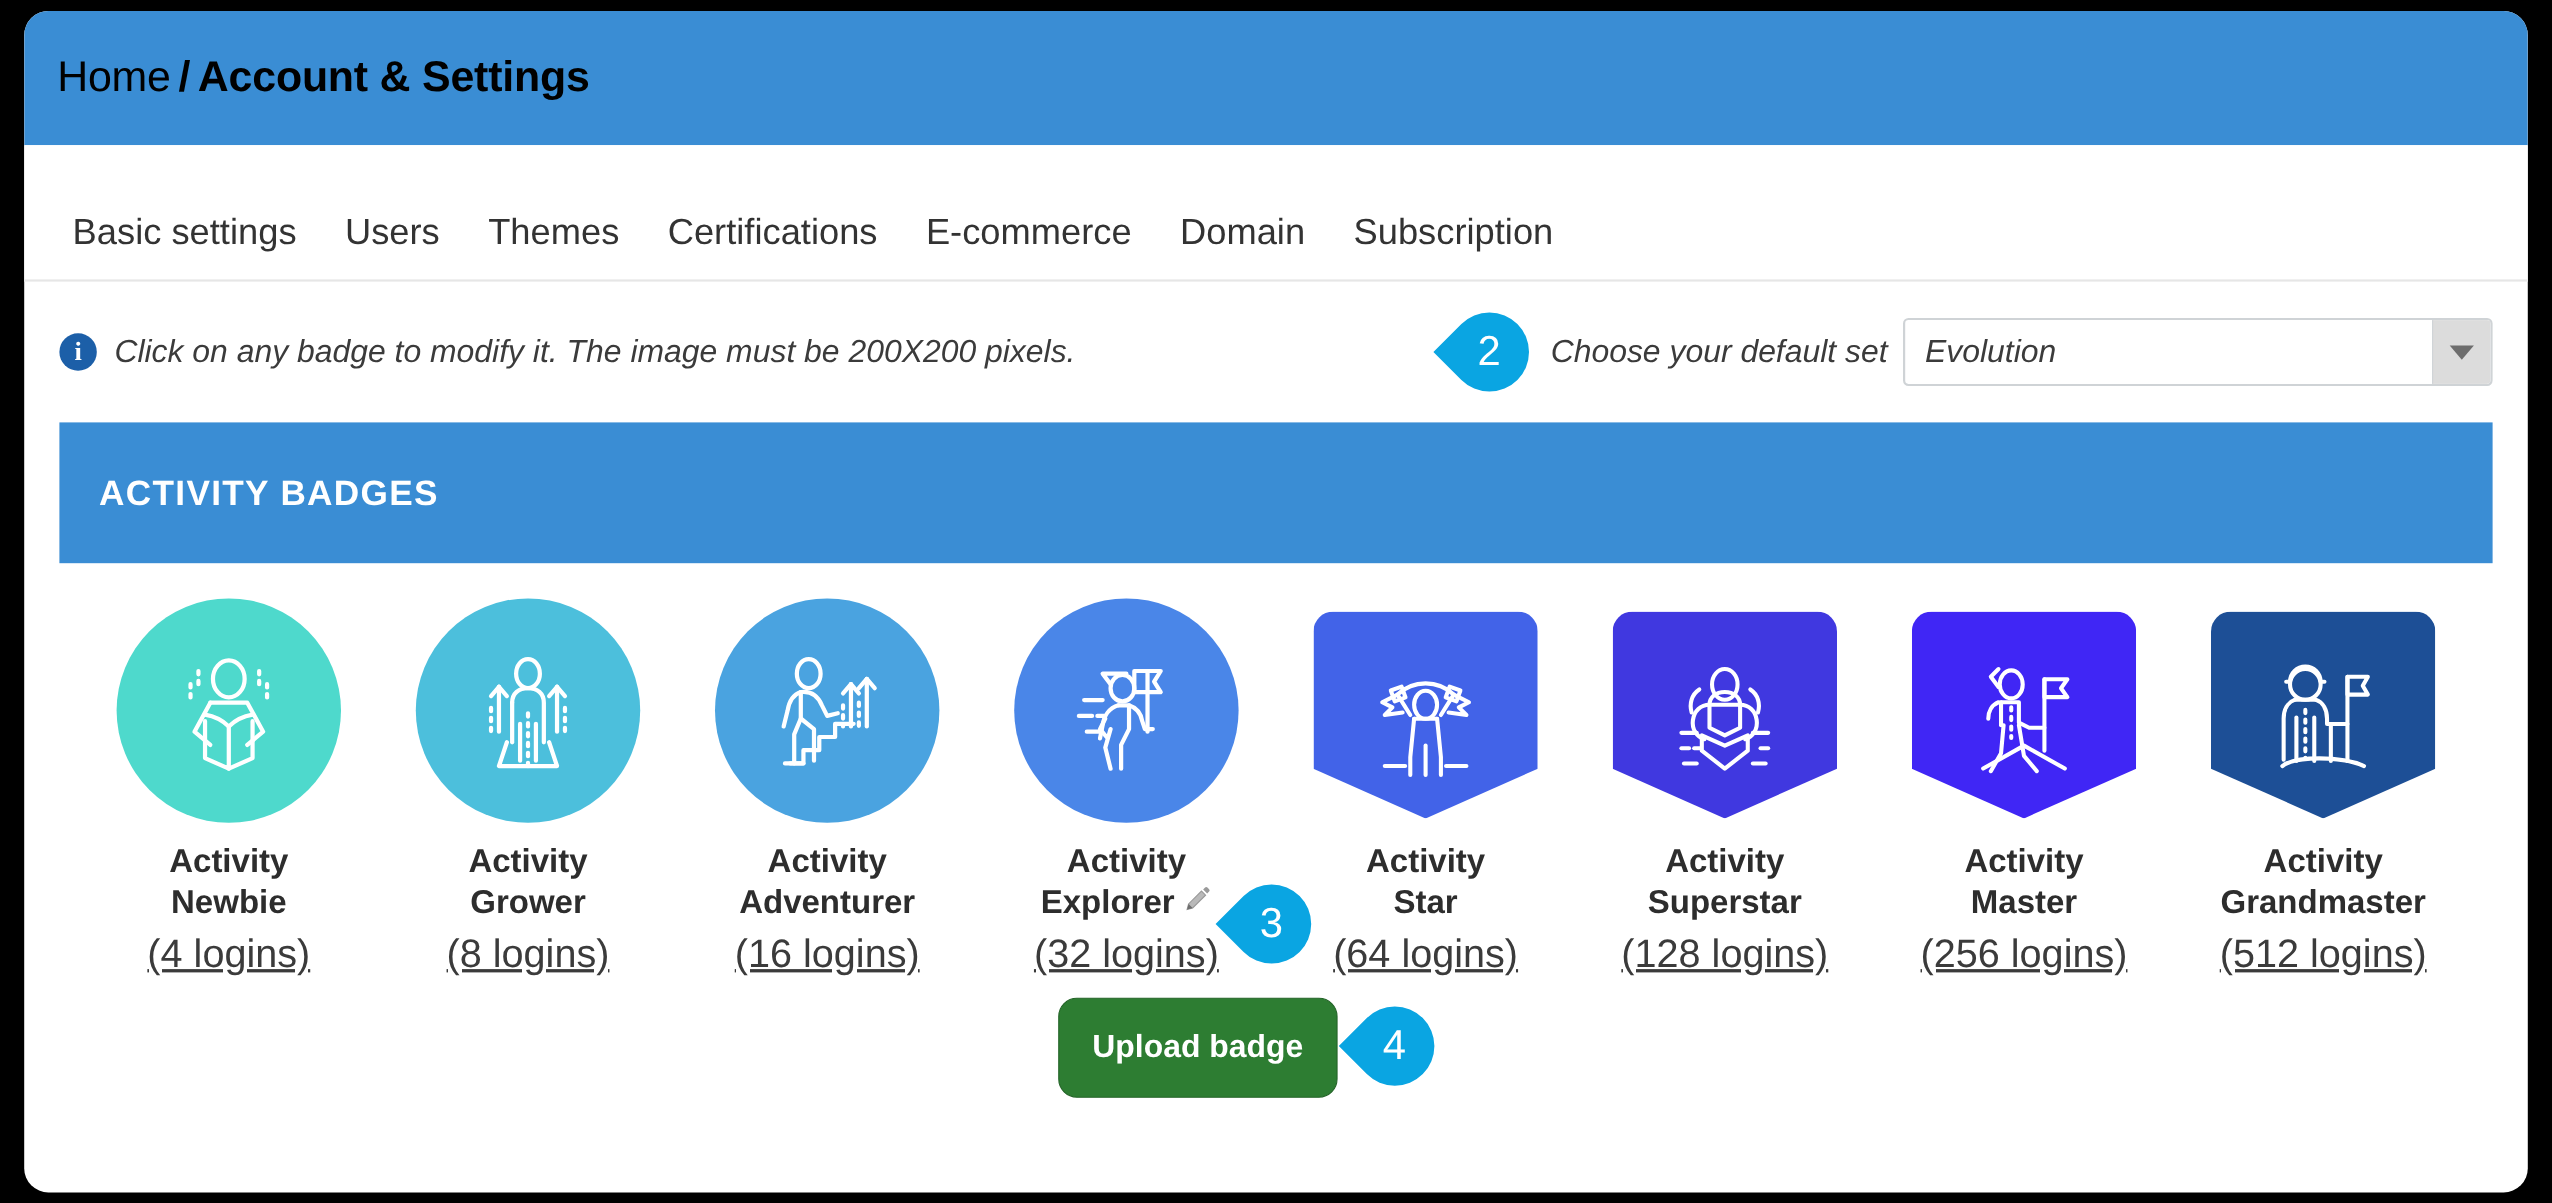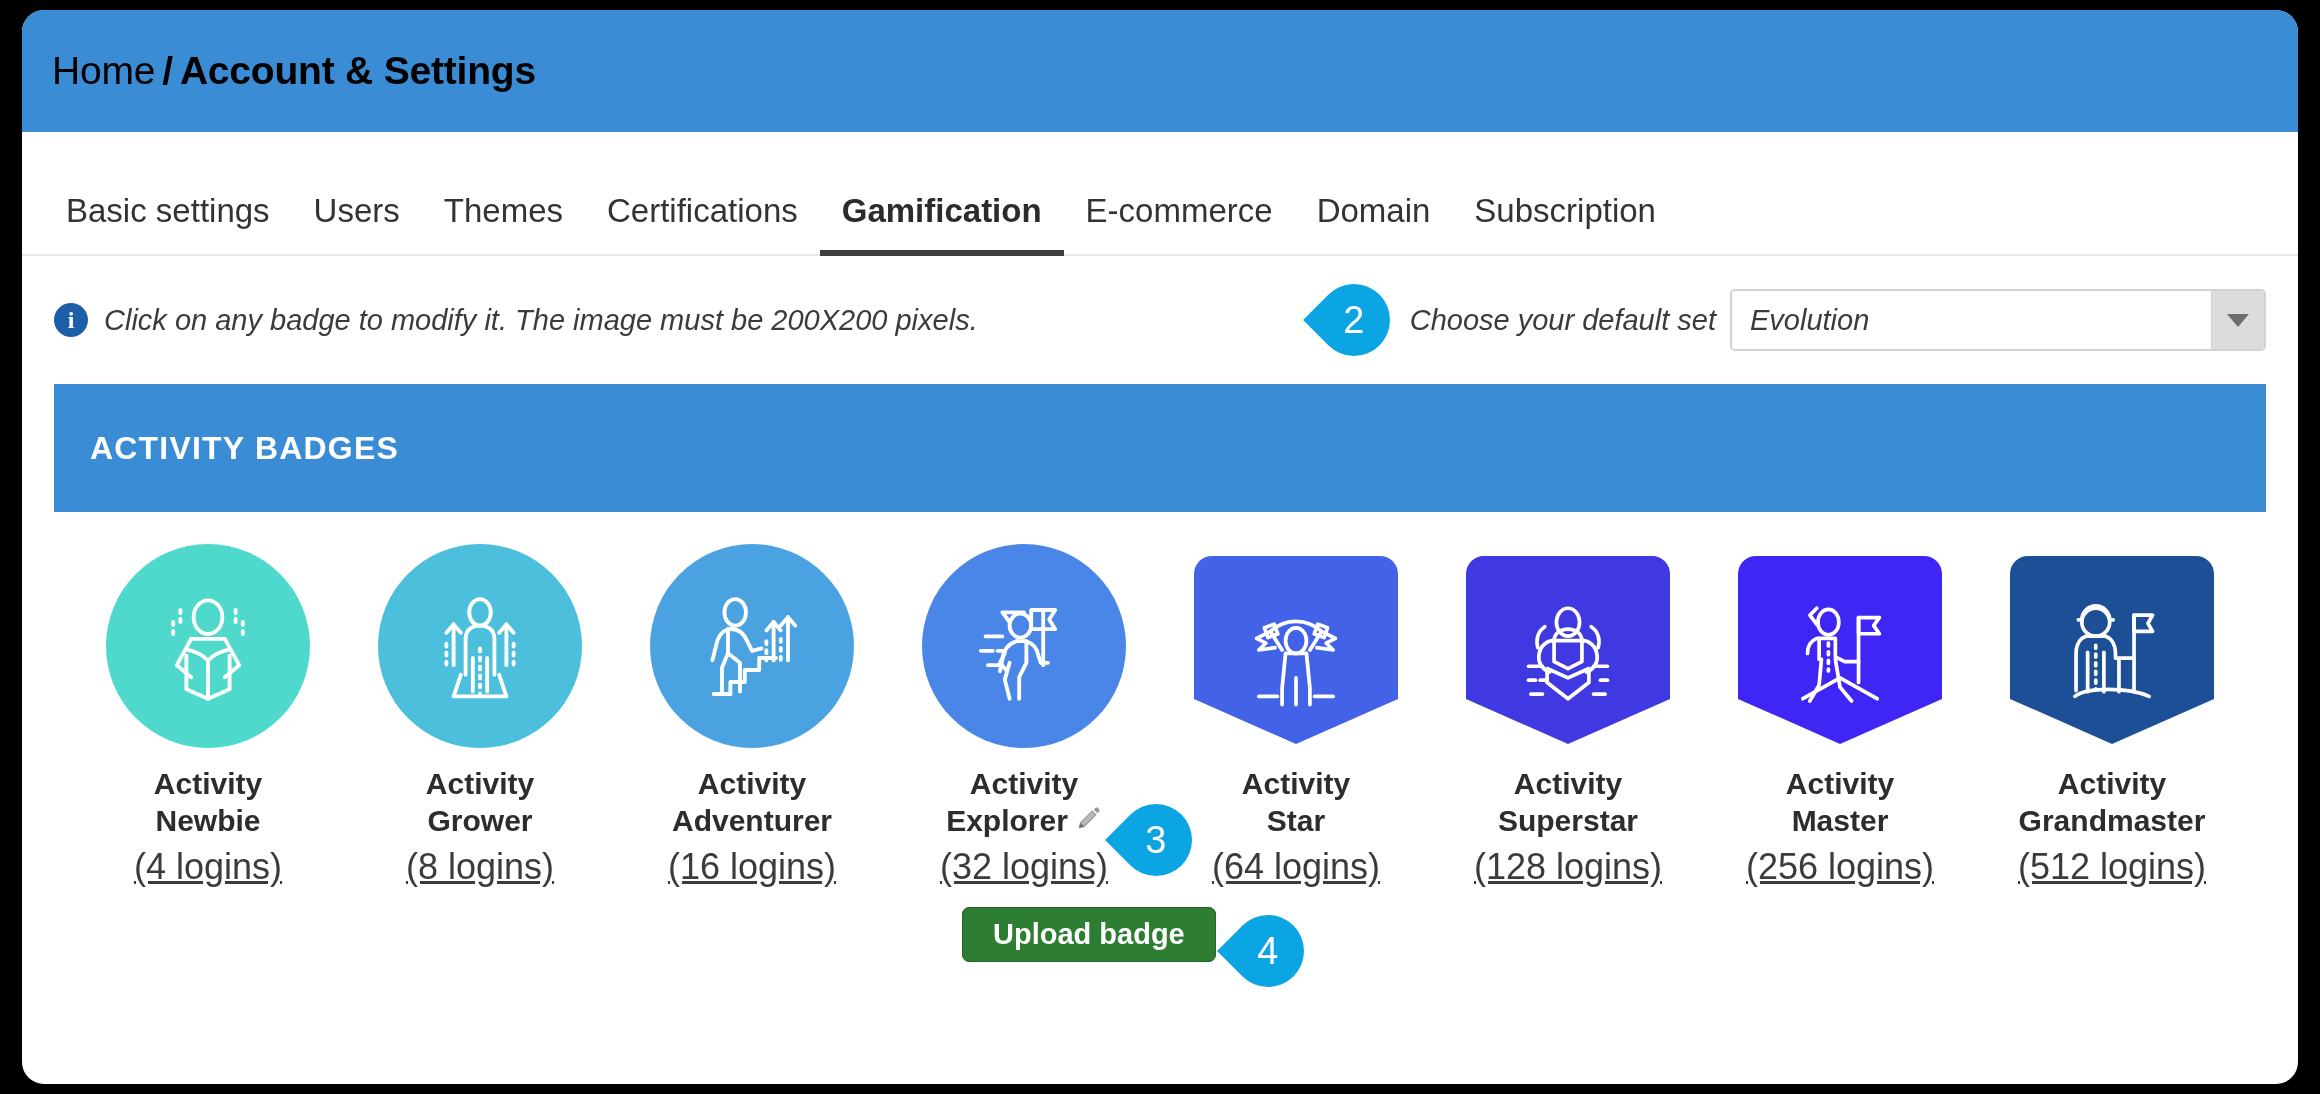--- a/index.html
+++ b/index.html
@@ -289,22 +289,22 @@
   }
   .upload-btn {
     position: absolute;
     left: 908px;
     top: 0;
     background: #2d7d32;
     color: #ffffff;
     font-size: 29px;
     font-weight: 700;
     border: 1px solid #246428;
-    border-radius: 7px;
-    padding: 10px 30px;
+    border-radius: 17px;
+    padding: 28px 30px;
     cursor: pointer;
     white-space: nowrap;
     font-family: "Liberation Sans", sans-serif;
   }
 </style>
 </head>
 <body>
 
 <div id="frame">
   <div id="page">
@@ -315,21 +315,20 @@
         <span class="bc-sep">/</span>
         <span class="bc-current">Account &amp; Settings</span>
       </div>
     </div>
 
     <div class="tabs-wrap">
       <div class="tab">Basic settings</div>
       <div class="tab">Users</div>
       <div class="tab">Themes</div>
       <div class="tab">Certifications</div>
-      <div class="tab active">Gamification</div>
       <div class="tab">E-commerce</div>
       <div class="tab">Domain</div>
       <div class="tab">Subscription</div>
     </div>
 
     <div class="controls-row">
       <div class="info-note">
         <div class="info-icon">i</div>
         <div class="info-text">Click on any badge to modify it. The image must be 200X200 pixels.</div>
       </div>

